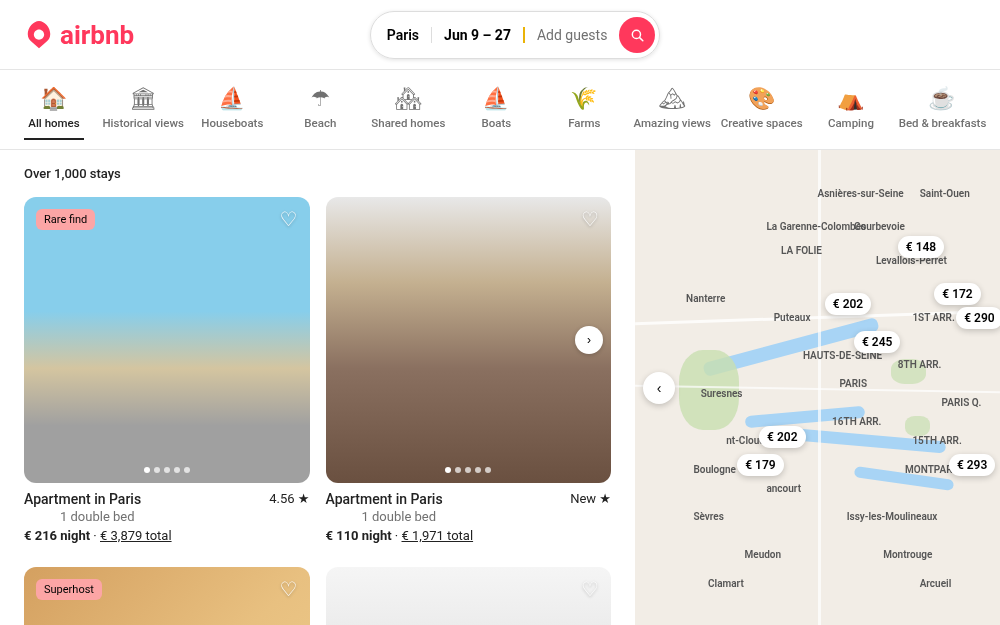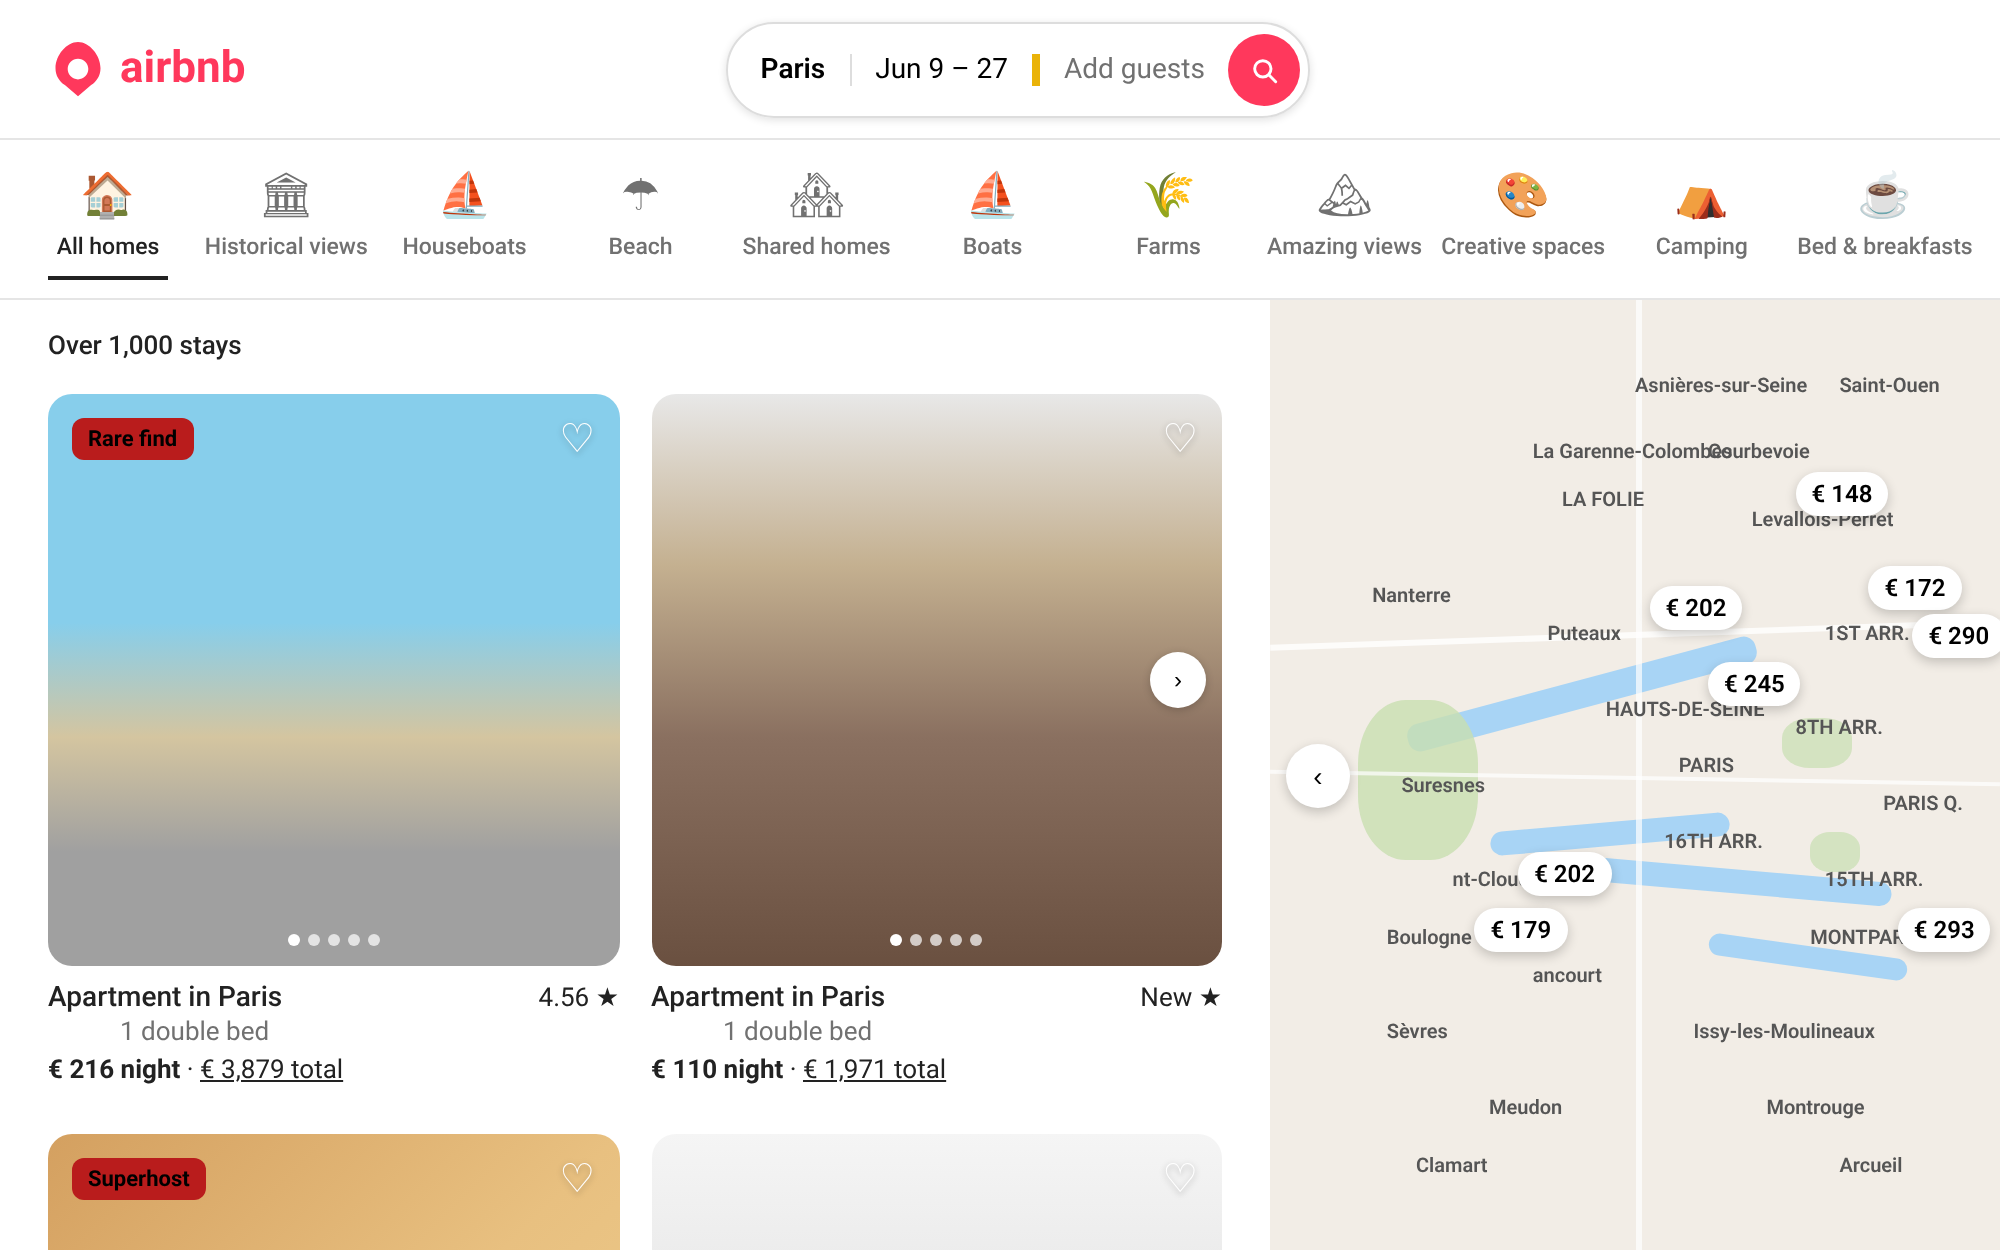--- a/index.html
+++ b/index.html
@@ -12,21 +12,21 @@
       justify-content: space-between;
       padding: 12px 24px;
       border-bottom: 1px solid #e5e5e5;
       height: 70px;
     }
     .logo {
       display: flex;
       align-items: center;
       gap: 6px;
       color: #FF385C;
-      font-size: 22px;
+      font-size: 26px;
       font-weight: 700;
       cursor: pointer;
     }
     .logo svg { width: 30px; height: 30px; }
     .search-bar {
       display: flex;
       align-items: center;
       border: 1px solid #ddd;
       border-radius: 40px;
       box-shadow: 0 1px 4px rgba(0,0,0,0.12);
@@ -35,23 +35,23 @@
       gap: 0;
     }
     .search-location {
       font-size: 14px;
       font-weight: 600;
       padding: 0 12px 0 0;
       border-right: 1px solid #ddd;
     }
     .search-dates {
       font-size: 14px;
-      font-weight: 400;
+      font-weight: 700;
       padding: 0 12px;
-      border-right: 4px solid #eab308;
+      border-right: 2px solid #eab308;
     }
     .search-guests {
       font-size: 14px;
       color: #717171;
       padding: 0 12px;
     }
     .search-btn {
       background: #FF385C;
       border: none;
       border-radius: 50%;
@@ -133,23 +133,23 @@
       position: relative;
       border-radius: 12px;
       overflow: hidden;
       aspect-ratio: 1/1;
       background: #f0f0f0;
     }
     .listing-badge {
       position: absolute;
       top: 12px;
       left: 12px;
-      background: #b91c1c;
+      background: #fca5a5;
       font-size: 11px;
-      font-weight: 700;
+      font-weight: 400;
       padding: 4px 8px;
       border-radius: 6px;
     }
     .listing-heart {
       position: absolute;
       top: 10px;
       right: 12px;
       background: none;
       border: none;
       cursor: pointer;

